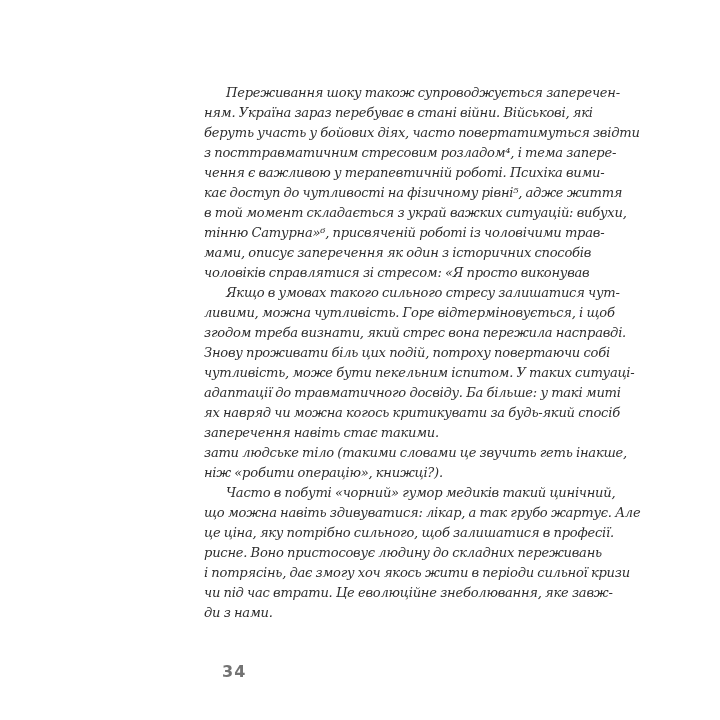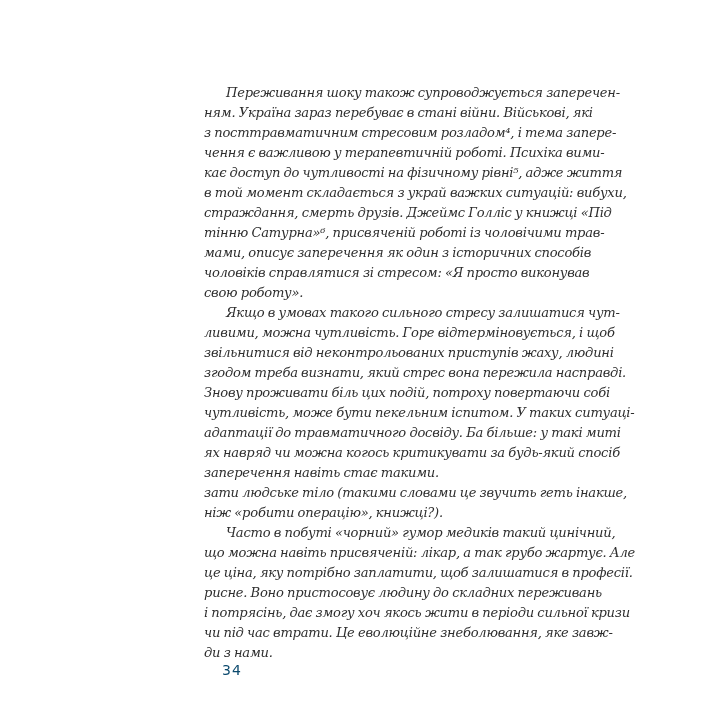--- a/index.html
+++ b/index.html
@@ -26,62 +26,60 @@
     height: 20px;
     font-style: italic;
   }
   .line.indent { padding-left: 22px; }
   .line.last { text-align-last: left; }
   .page-number {
     position: absolute;
     left: 222px;
     top: 662px;
     font-family: "DejaVu Sans", "Liberation Sans", sans-serif;
-    font-weight: normal;
-    font-size: 14px;
-    color: #0c4a6e;
+    font-weight: bold;
+    font-size: 16px;
+    color: #737373;
     letter-spacing: 1px;
   }
 </style>
 </head>
 <body>
 
 <div class="page-text">
   <div>
     <span class="line indent">Переживання шоку також супроводжується заперечен-</span>
     <span class="line">ням. Україна зараз перебуває в стані війни. Військові, які</span>
+    <span class="line">беруть участь у бойових діях, часто повертатимуться звідти</span>
     <span class="line">з посттравматичним стресовим розладом⁴, і тема запере-</span>
     <span class="line">чення є важливою у терапевтичній роботі. Психіка вими-</span>
     <span class="line">кає доступ до чутливості на фізичному рівні⁵, адже життя</span>
     <span class="line">в той момент складається з украй важких ситуацій: вибухи,</span>
-    <span class="line">страждання, смерть друзів. Джеймс Голліс у книжці «Під</span>
     <span class="line">тінню Сатурна»⁶, присвяченій роботі із чоловічими трав-</span>
     <span class="line">мами, описує заперечення як один з історичних способів</span>
     <span class="line">чоловіків справлятися зі стресом: «Я просто виконував</span>
-    <span class="line last">свою роботу».</span>
   </div>
   <div>
     <span class="line indent">Якщо в умовах такого сильного стресу залишатися чут-</span>
     <span class="line">ливими, можна чутливість. Горе відтерміновується, і щоб</span>
-    <span class="line">звільнитися від неконтрольованих приступів жаху, людині</span>
     <span class="line">згодом треба визнати, який стрес вона пережила насправді.</span>
     <span class="line">Знову проживати біль цих подій, потроху повертаючи собі</span>
     <span class="line">чутливість, може бути пекельним іспитом. У таких ситуаці-</span>
     <span class="line">адаптації до травматичного досвіду. Ба більше: у такі миті</span>
     <span class="line">ях навряд чи можна когось критикувати за будь-який спосіб</span>
     <span class="line last">заперечення навіть стає такими.</span>
   </div>
   <div>
     <span class="line">зати людське тіло (такими словами це звучить геть інакше,</span>
     <span class="line last">ніж «робити операцію», книжці?).</span>
   </div>
   <div>
     <span class="line indent">Часто в побуті «чорний» гумор медиків такий цинічний,</span>
-    <span class="line">що можна навіть присвяченій: лікар, а так грубо жартує. Але</span>
-    <span class="line">це ціна, яку потрібно заплатити, щоб залишатися в професії.</span>
+    <span class="line">що можна навіть здивуватися: лікар, а так грубо жартує. Але</span>
+    <span class="line">це ціна, яку потрібно сильного, щоб залишатися в професії.</span>
   </div>
   <div>
     <span class="line">рисне. Воно пристосовує людину до складних переживань</span>
     <span class="line">і потрясінь, дає змогу хоч якось жити в періоди сильної кризи</span>
     <span class="line">чи під час втрати. Це еволюційне знеболювання, яке завж-</span>
     <span class="line last">ди з нами.</span>
   </div>
 </div>
 
 <div class="page-number">34</div>

